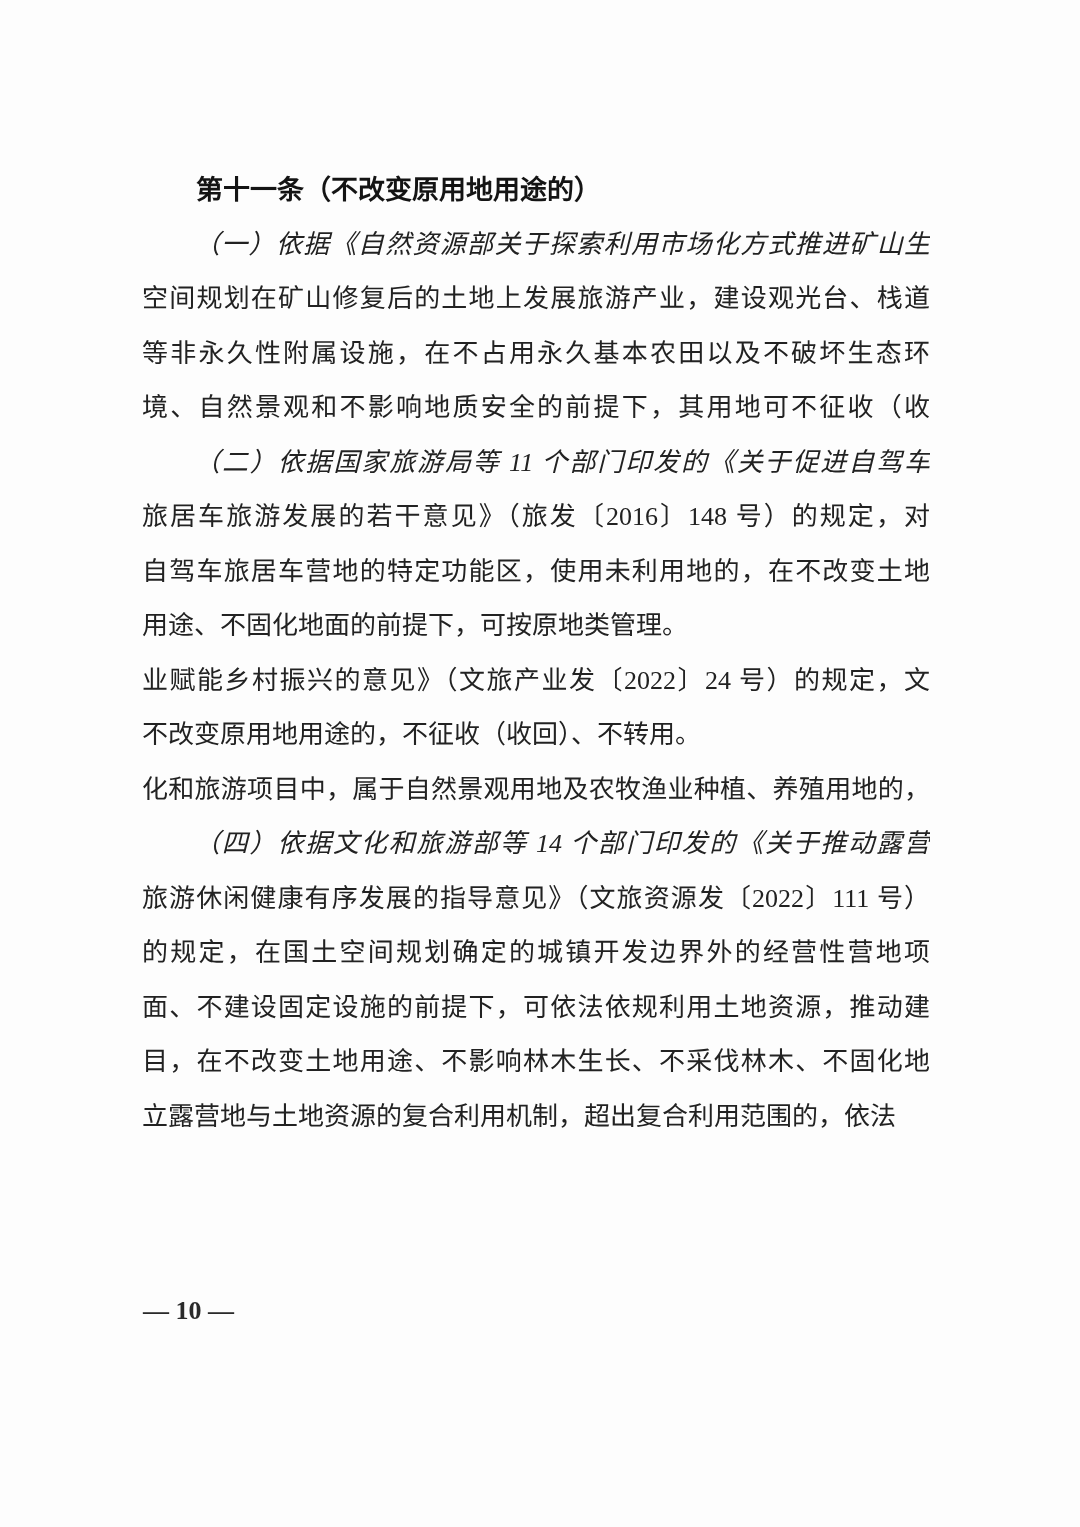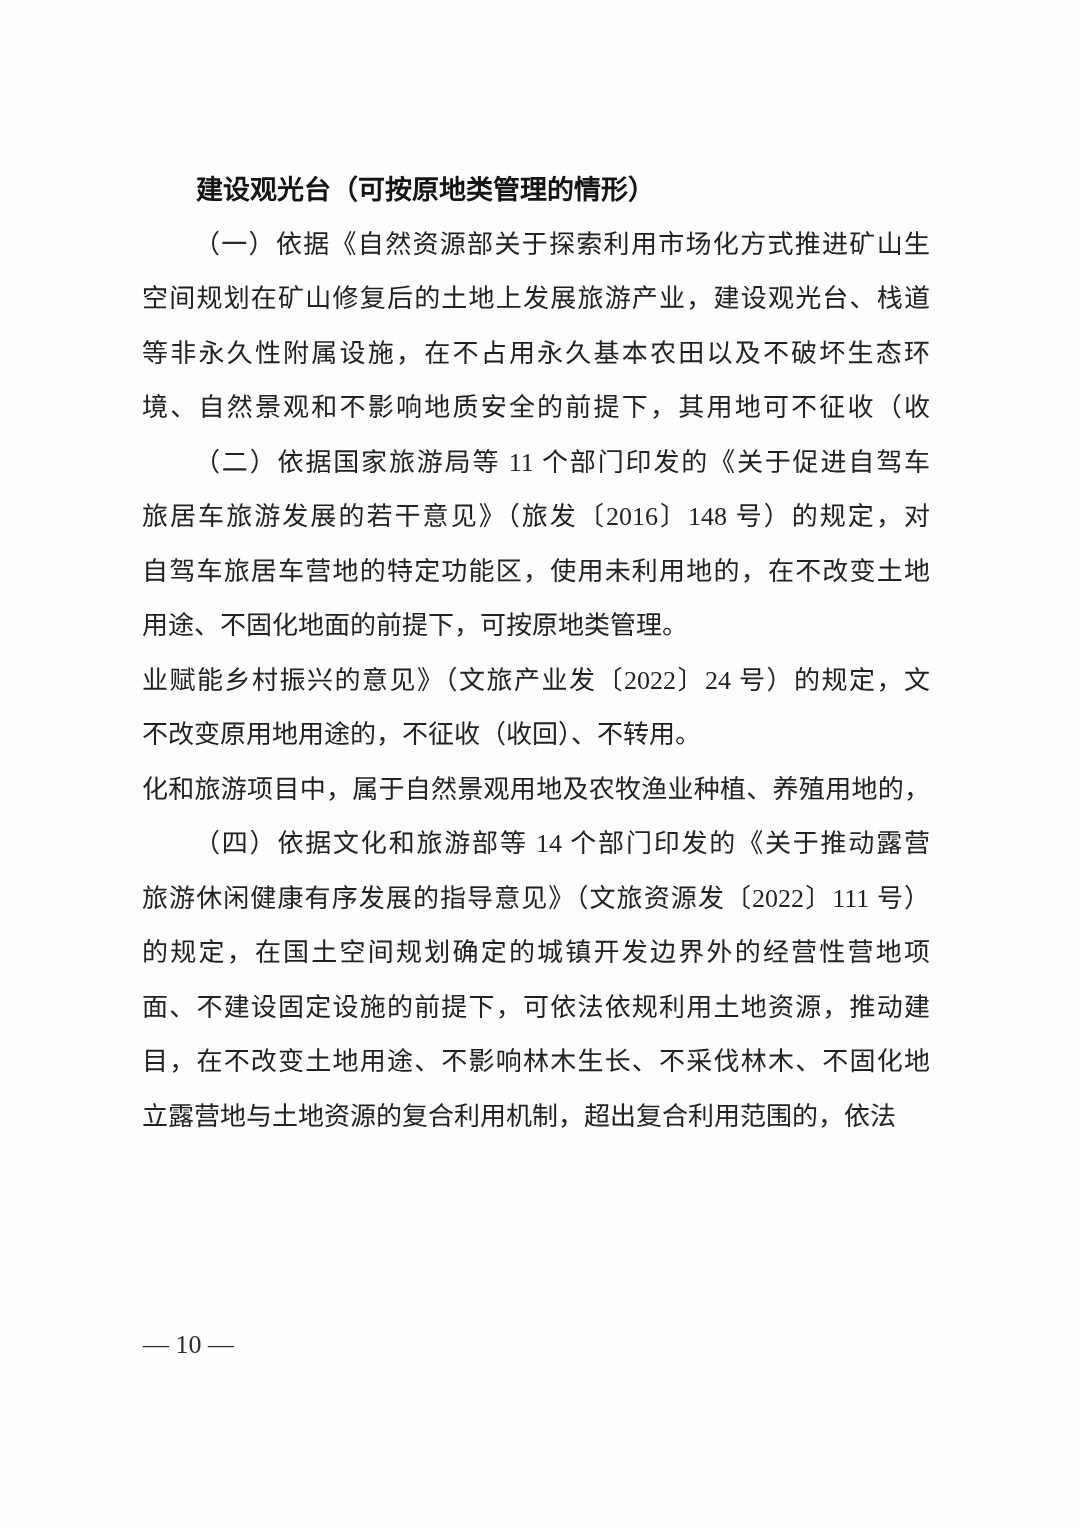--- a/index.html
+++ b/index.html
@@ -44,39 +44,41 @@
     font-size: 26px;
     line-height: 54.5px;
     height: 54.5px;
     text-align: justify;
     text-align-last: justify;
     overflow: hidden;
     color: #222;
   }
   .line.first {
     padding-left: 52px;
+    font-style: italic;
   }
   .line.last {
     text-align-last: left;
   }
   .footer {
     position: absolute;
     left: 143px;
-    top: 1318px;
+    top: 1284px;
     font-size: 26px;
     line-height: 54px;
     color: #2a2a2a;
+    font-weight: bold;
   }
 </style>
 </head>
 <body>
 
 <main class="page">
   <div class="content">
-    <h1 class="heading">建设观光台（可按原地类管理的情形）</h1>
+    <h1 class="heading">第十一条（不改变原用地用途的）</h1>
     <section id="paragraphs">
         <div class="para">
           <div class="line first">（一）依据《自然资源部关于探索利用市场化方式推进矿山生</div>
           <div class="line">空间规划在矿山修复后的土地上发展旅游产业，建设观光台、栈道</div>
           <div class="line">等非永久性附属设施，在不占用永久基本农田以及不破坏生态环</div>
           <div class="line">境、自然景观和不影响地质安全的前提下，其用地可不征收（收回）、</div>
         </div>
         <div class="para">
           <div class="line first">（二）依据国家旅游局等 11 个部门印发的《关于促进自驾车</div>
           <div class="line">旅居车旅游发展的若干意见》（旅发〔2016〕148 号）的规定，对</div>

